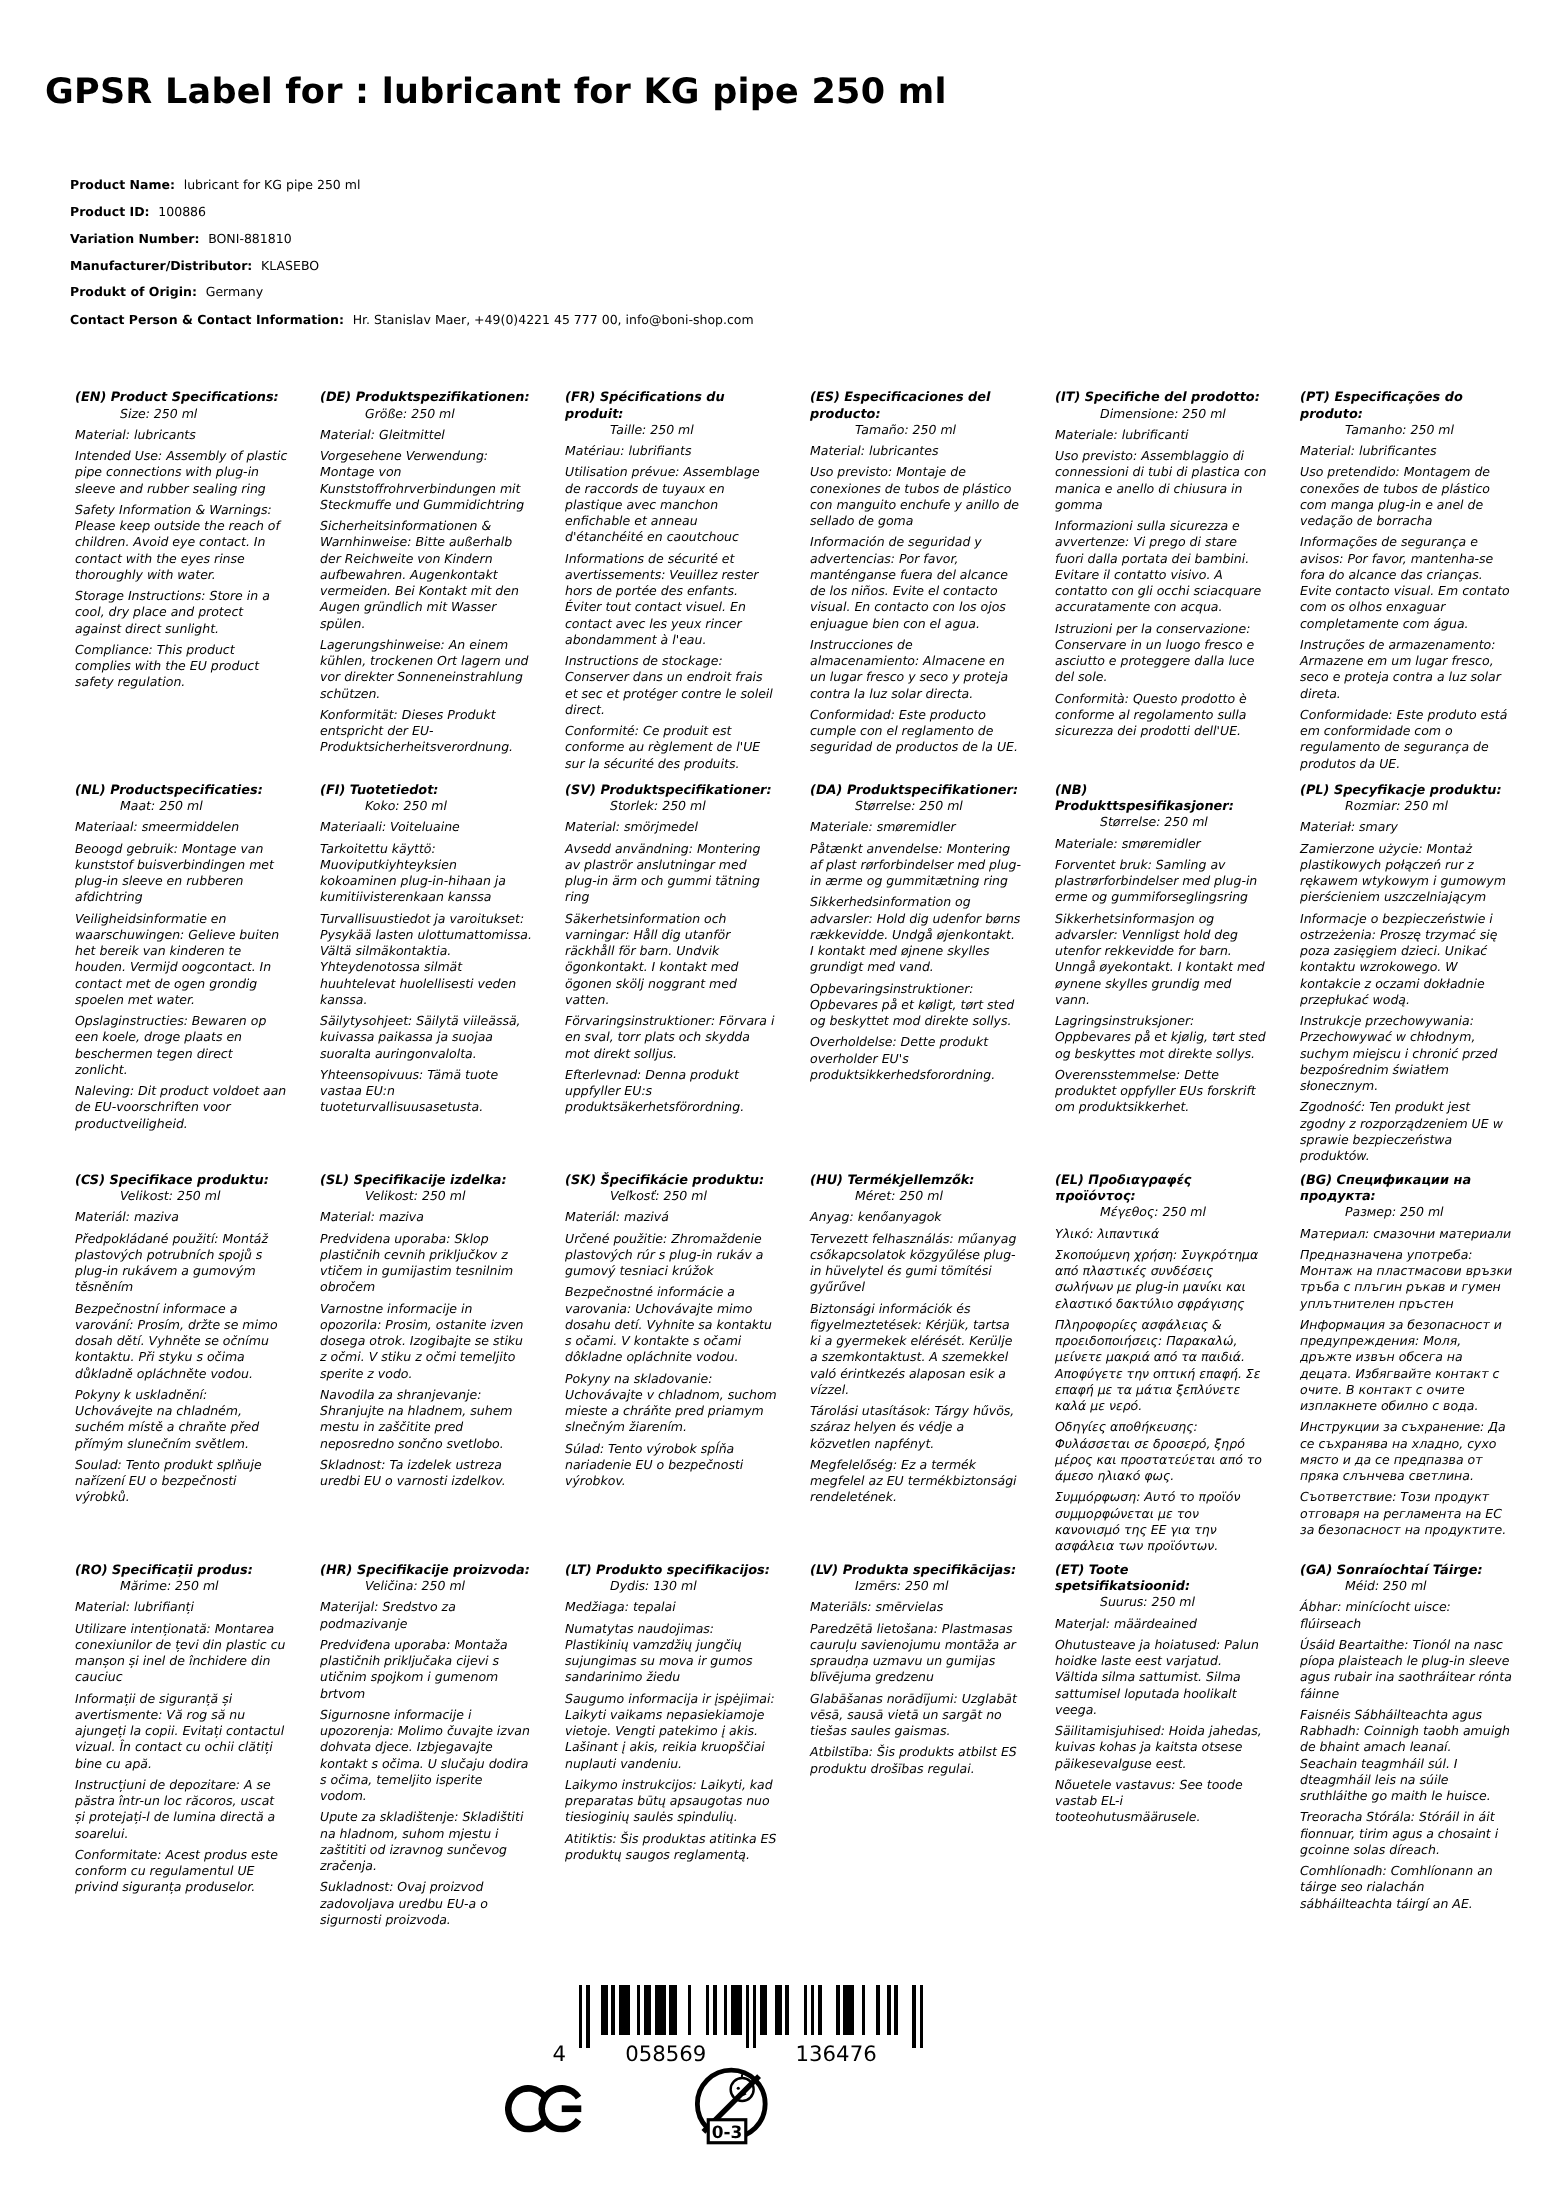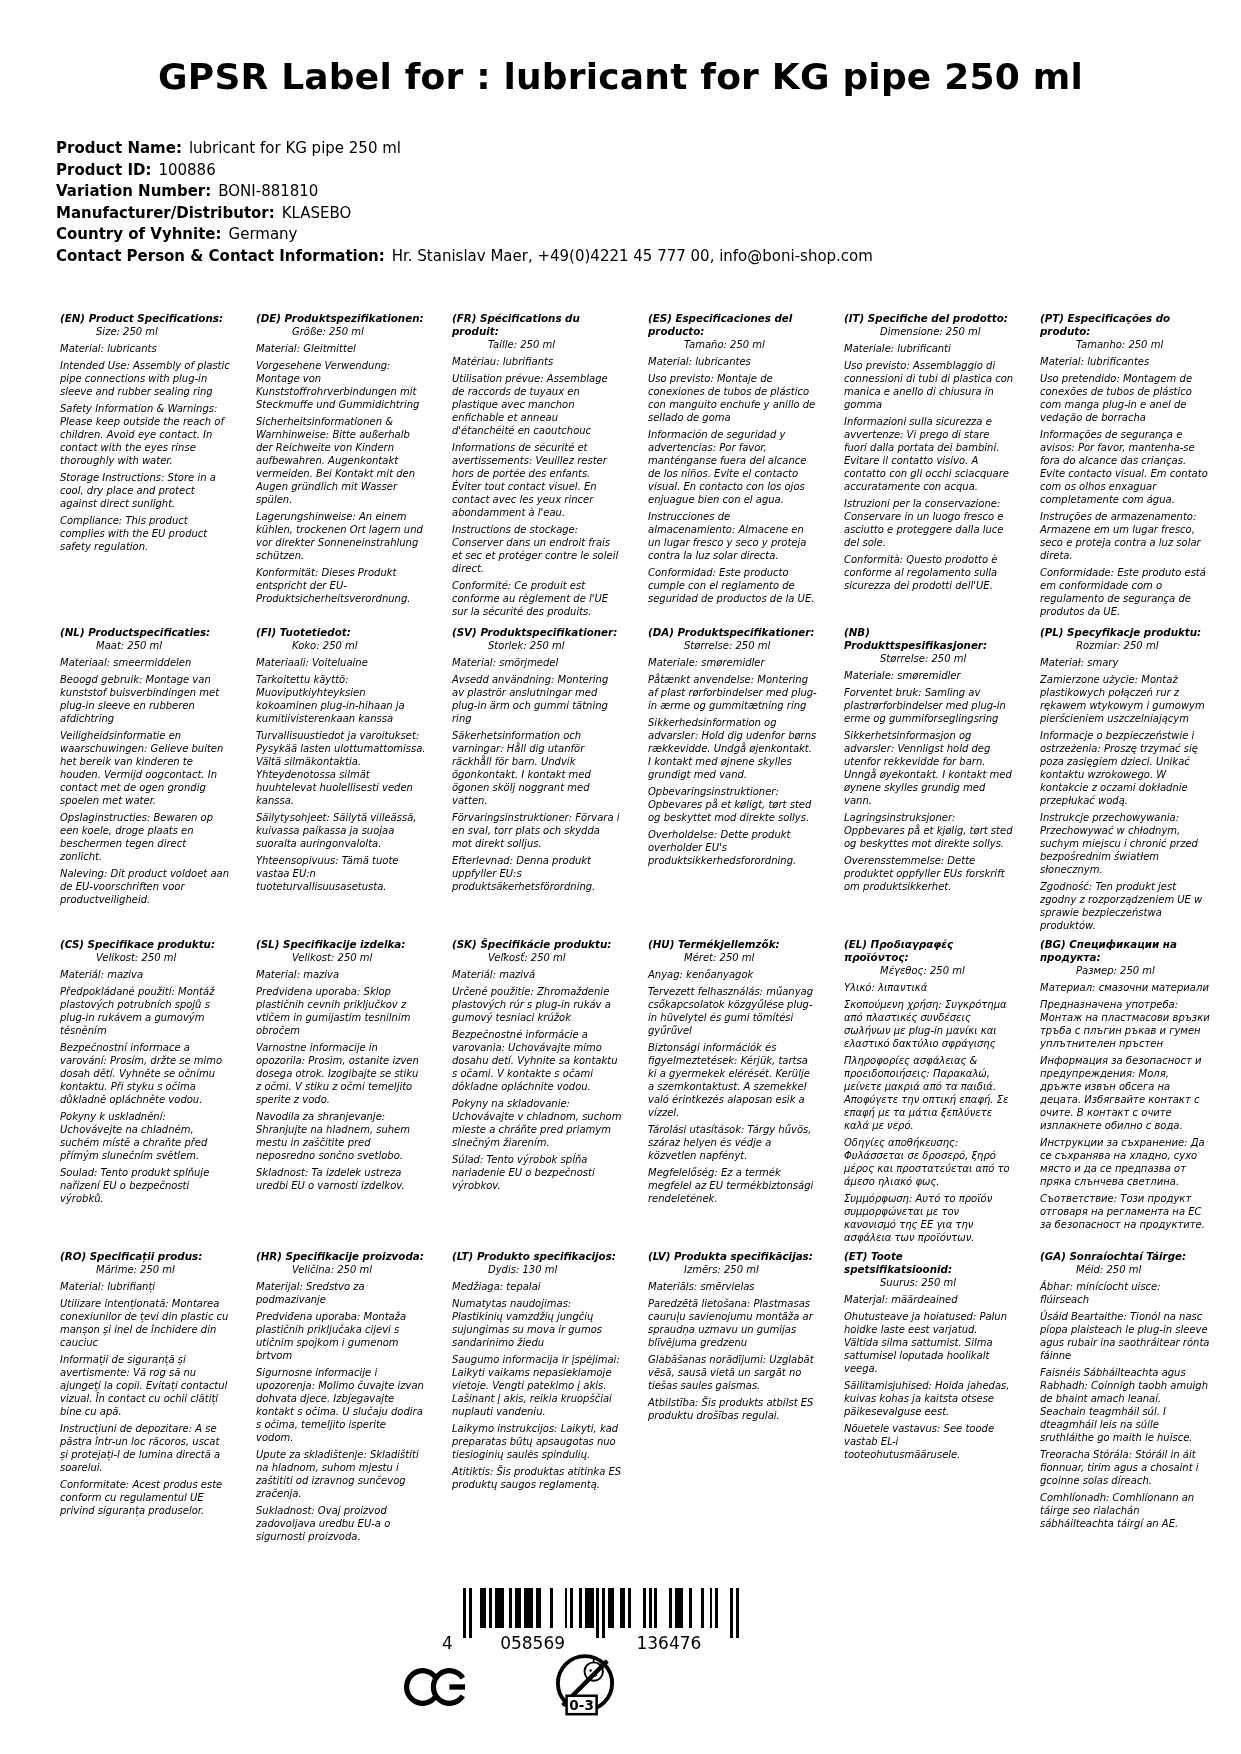--- a/index.html
+++ b/index.html
@@ -1,23 +1,23 @@
 <!DOCTYPE html>
 <html><head>
 <meta charset="utf-8">
 <style>
   * { margin:0; padding:0; box-sizing:border-box; }
   html,body { background:#ffffff; }
   body { width:1241px; height:1754px; font-family:"DejaVu Sans",sans-serif; color:#000; position:relative; }
   .page { position:absolute; inset:0; width:1241px; height:1754px; background:#fff; overflow:hidden; }
 
-  .doc-title { position:absolute; top:56px; left:0; width:100%; text-align:center;
-               font-size:36px; font-weight:bold; letter-spacing:0.2px; }
-
-  .product-info { position:absolute; top:138px; left:56px; font-size:15px; line-height:21.5px; }
+  .doc-title { position:absolute; top:56px; left:0; width:100%; 
+               font-size:28px; font-weight:bold; letter-spacing:0.2px;padding-left:36px; }
+
+  .product-info { position:absolute; top:138px; left:56px; font-size:10px; line-height:21.5px; }
   .pi-row { white-space:nowrap; }
   .pi-label { font-weight:bold; margin-right:7px; }
 
   .specs-grid { position:absolute; top:312px; left:60px; width:1150px;
                 display:grid; grid-template-columns:repeat(6,1fr); column-gap:26px;
                 grid-template-rows:minmax(314px,auto) minmax(312px,auto) minmax(312px,auto) auto;font-style:italic; }
   .spec-block { font-size:10px; line-height:13px; overflow:visible; }
   .spec-header { font-weight:bold; font-size:10.3px; line-height:13px; }
   .spec-line { margin-top:4px; }
   .spec-line.first { margin-top:0;margin-left:36px; }
@@ -41,21 +41,21 @@
     <div class="pi-row">
       <span class="pi-label">Product ID:</span><span class="pi-value">100886</span>
     </div>
     <div class="pi-row">
       <span class="pi-label">Variation Number:</span><span class="pi-value">BONI-881810</span>
     </div>
     <div class="pi-row">
       <span class="pi-label">Manufacturer/Distributor:</span><span class="pi-value">KLASEBO</span>
     </div>
     <div class="pi-row">
-      <span class="pi-label">Country of Vyhnite:</span><span class="pi-value">Germany</span>
+      <span class="pi-label">Produkt of Origin:</span><span class="pi-value">Germany</span>
     </div>
     <div class="pi-row">
       <span class="pi-label">Contact Person &amp; Contact Information:</span><span class="pi-value">Hr. Stanislav Maer, +49(0)4221 45 777 00, info@boni-shop.com</span>
     </div>
   </div>
 
   <div class="specs-grid" id="specs-grid">
       <div class="spec-block">
     <div class="spec-header">(EN) Product Specifications:</div>
   <p class="spec-line first">Size: 250 ml</p>

